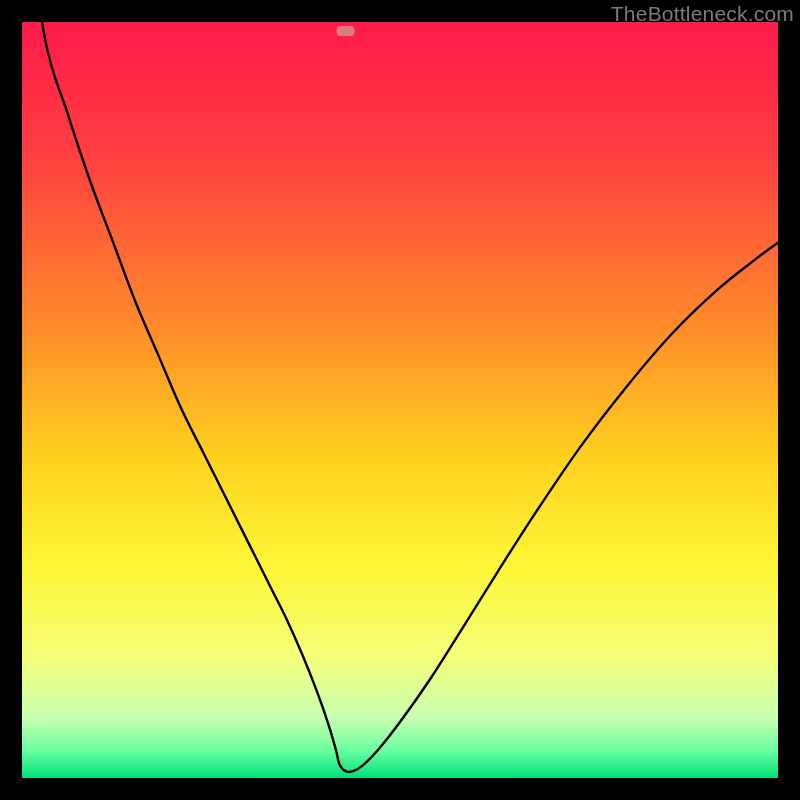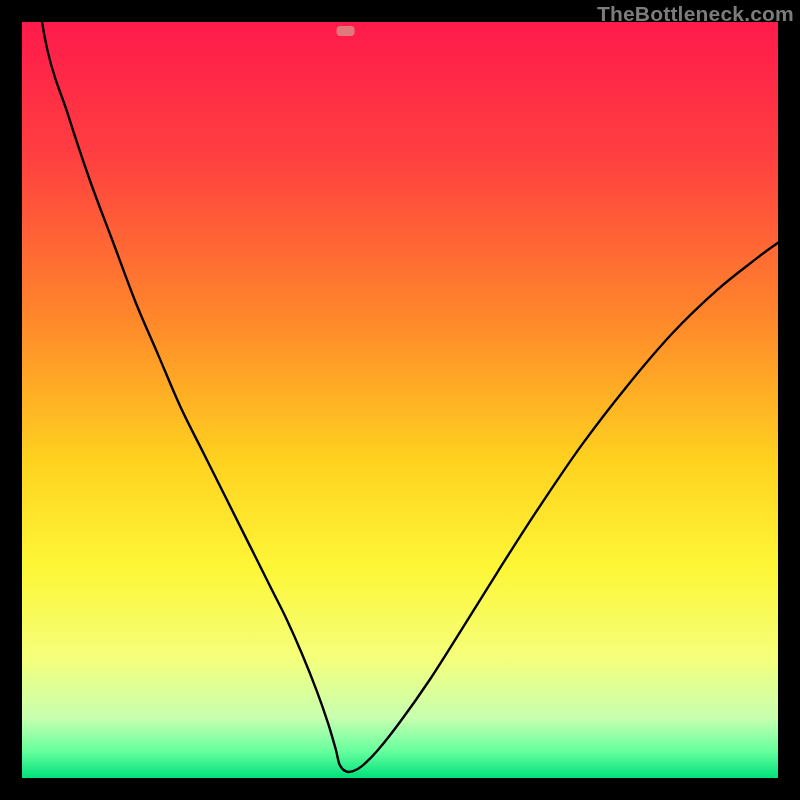--- a/index.html
+++ b/index.html
@@ -26,21 +26,21 @@
     width: 756px;
     height: 756px;
   }
   .watermark {
     position: absolute;
     top: 2px;
     right: 6px;
     color: #7c7c7c;
     font-size: 21px;
     letter-spacing: 0.2px;
-    font-weight: 700;
+    font-weight: 400;
   }
   svg { display: block; }
 </style>
 </head>
 <body>
 
 <div class="frame">
   <svg class="plot" viewBox="0 0 756 756">
     <defs>
       <linearGradient id="bg-grad" x1="0" y1="0" x2="0" y2="1">

